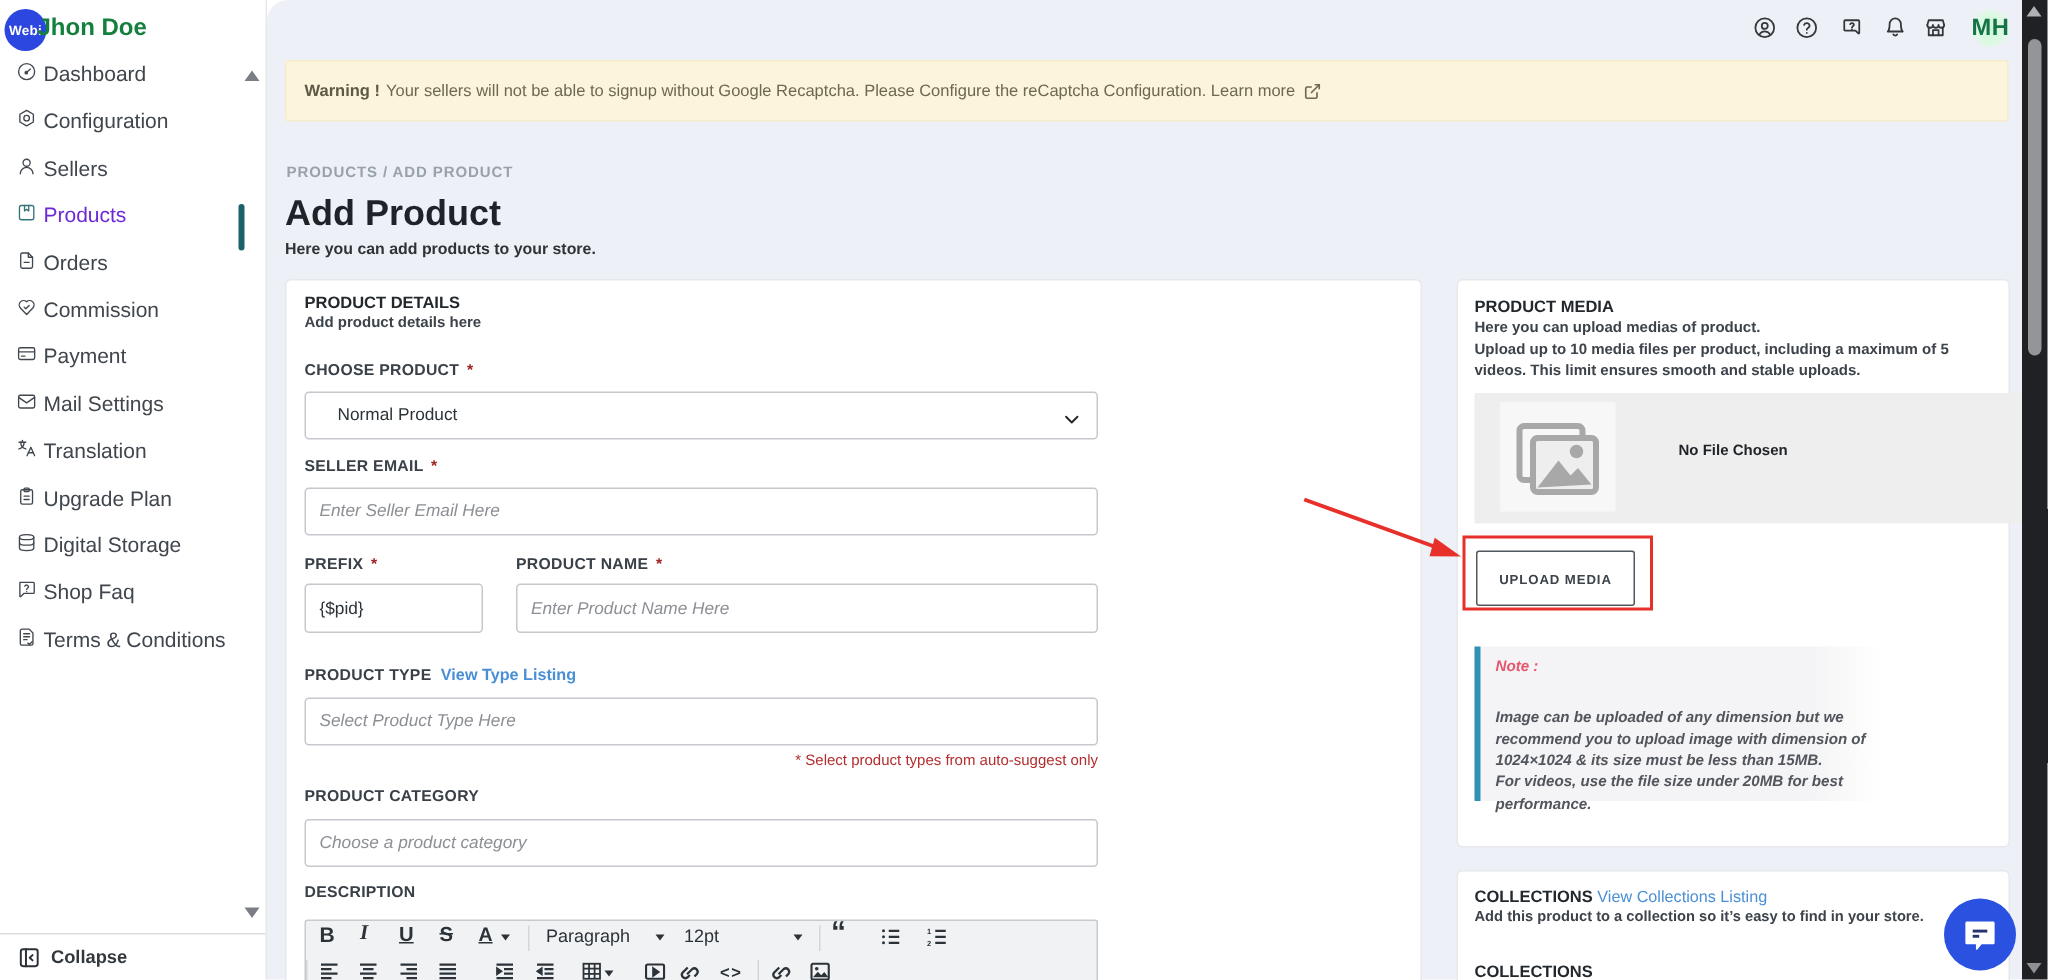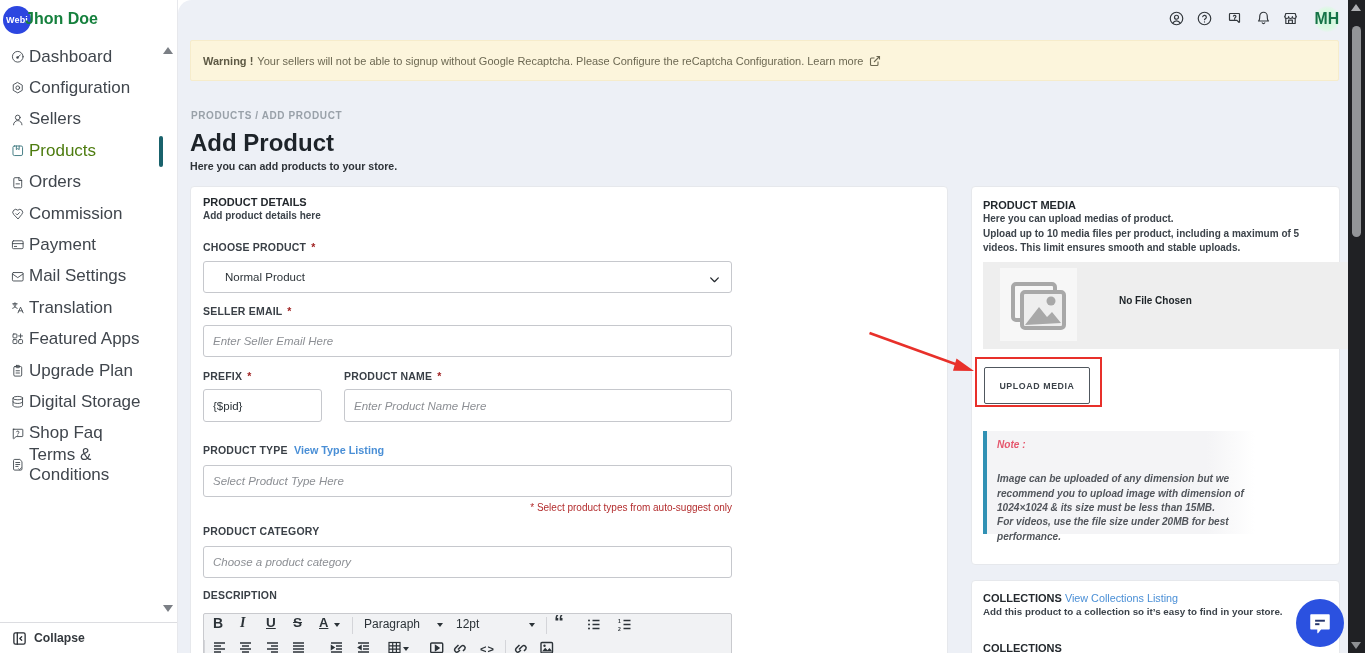--- a/index.html
+++ b/index.html
@@ -7,24 +7,24 @@
   font-family:"Liberation Sans", sans-serif; }
 
 
 #sidebar { position:absolute; left:0; top:0; width:178px; height:653px;
   background:#fff; border-right:1px solid #e7e8ec; z-index:5; }
 #logo { position:absolute; left:3px; top:6px; width:28px; height:28px;
   border-radius:50%; background:#2c46e0; color:#fff; font-size:9px; font-weight:bold;
   display:flex; align-items:center; justify-content:center; letter-spacing:.2px;}
 #uname { position:absolute; left:25px; top:10px; font-size:16px; font-weight:bold; color:#15803d;}
 .nav { position:absolute; left:0; top:41px; width:160px; }
-.ni { height:31.4px; display:flex; align-items:center; padding-left:11px;
-  color:#40464d; font-size:17px; }
+.ni { height:31.4px; display:flex; align-items:flex-start; padding-left:11px;
+  color:#40464d; font-size:14px; }
 .ni svg { width:13.5px; height:13.5px; margin-right:4.5px; flex:none;}
-.ni.active { color:#4d7c0f; }
+.ni.active { color:#6d28d9; }
 #actbar { position:absolute; left:159px; top:136px; width:3.5px; height:31px; background:#19626c; border-radius:2px;}
 .sarrow { position:absolute; width:0; height:0; border-left:5.5px solid transparent; border-right:5.5px solid transparent;}
 #sup { left:163px; top:47px; border-bottom:7px solid #7b7f85;}
 #sdn { left:163px; top:605px; border-top:7px solid #7b7f85;}
 #collapse { position:absolute; left:0; bottom:0; width:177px; height:31px; border-top:1px solid #dcdde1;
   display:flex; align-items:center; padding-left:12px; color:#33383d; font-size:12.2px; font-weight:bold;}
 #collapse svg { width:15px; height:15px; margin-right:7px;}
 
 
 #panel { position:absolute; left:178px; top:0; width:1170px; height:653px;
@@ -359,27 +359,20 @@
         </svg>Mail Settings</div>
     <div class="ni"><svg class="lic" viewBox="0 0 24 24">
           <path d="M3 5h8"></path>
           <path d="M7 3v2"></path>
           <path d="M5 5c0 4 2.5 7 6 8"></path>
           <path d="M9 5c0 4-2.5 7-6 8"></path>
           <path d="m12.5 21 4.5-10 4.5 10"></path>
           <path d="M14 17.5h6"></path>
         </svg>Translation</div>
     <div class="ni"><svg class="lic" viewBox="0 0 24 24">
-          <rect x="3.5" y="3.5" width="7" height="7" rx="1.5"></rect>
-          <rect x="3.5" y="13.5" width="7" height="7" rx="1.5"></rect>
-          <rect x="13.5" y="13.5" width="7" height="7" rx="1.5"></rect>
-          <path d="M17 3.5v7"></path>
-          <path d="M13.5 7h7"></path>
-        </svg>Featured Apps</div>
-    <div class="ni"><svg class="lic" viewBox="0 0 24 24">
           <rect x="5" y="4.5" width="14" height="17" rx="2"></rect>
           <rect x="9" y="2.5" width="6" height="4" rx="1"></rect>
           <path d="M9 12h6"></path>
           <path d="M9 16h6"></path>
         </svg>Upgrade Plan</div>
     <div class="ni"><svg class="lic" viewBox="0 0 24 24">
           <ellipse cx="12" cy="5.5" rx="8.5" ry="3"></ellipse>
           <path d="M3.5 5.5v13c0 1.7 3.8 3 8.5 3s8.5-1.3 8.5-3v-13"></path>
           <path d="M3.5 12c0 1.7 3.8 3 8.5 3s8.5-1.3 8.5-3"></path>
         </svg>Digital Storage</div>

